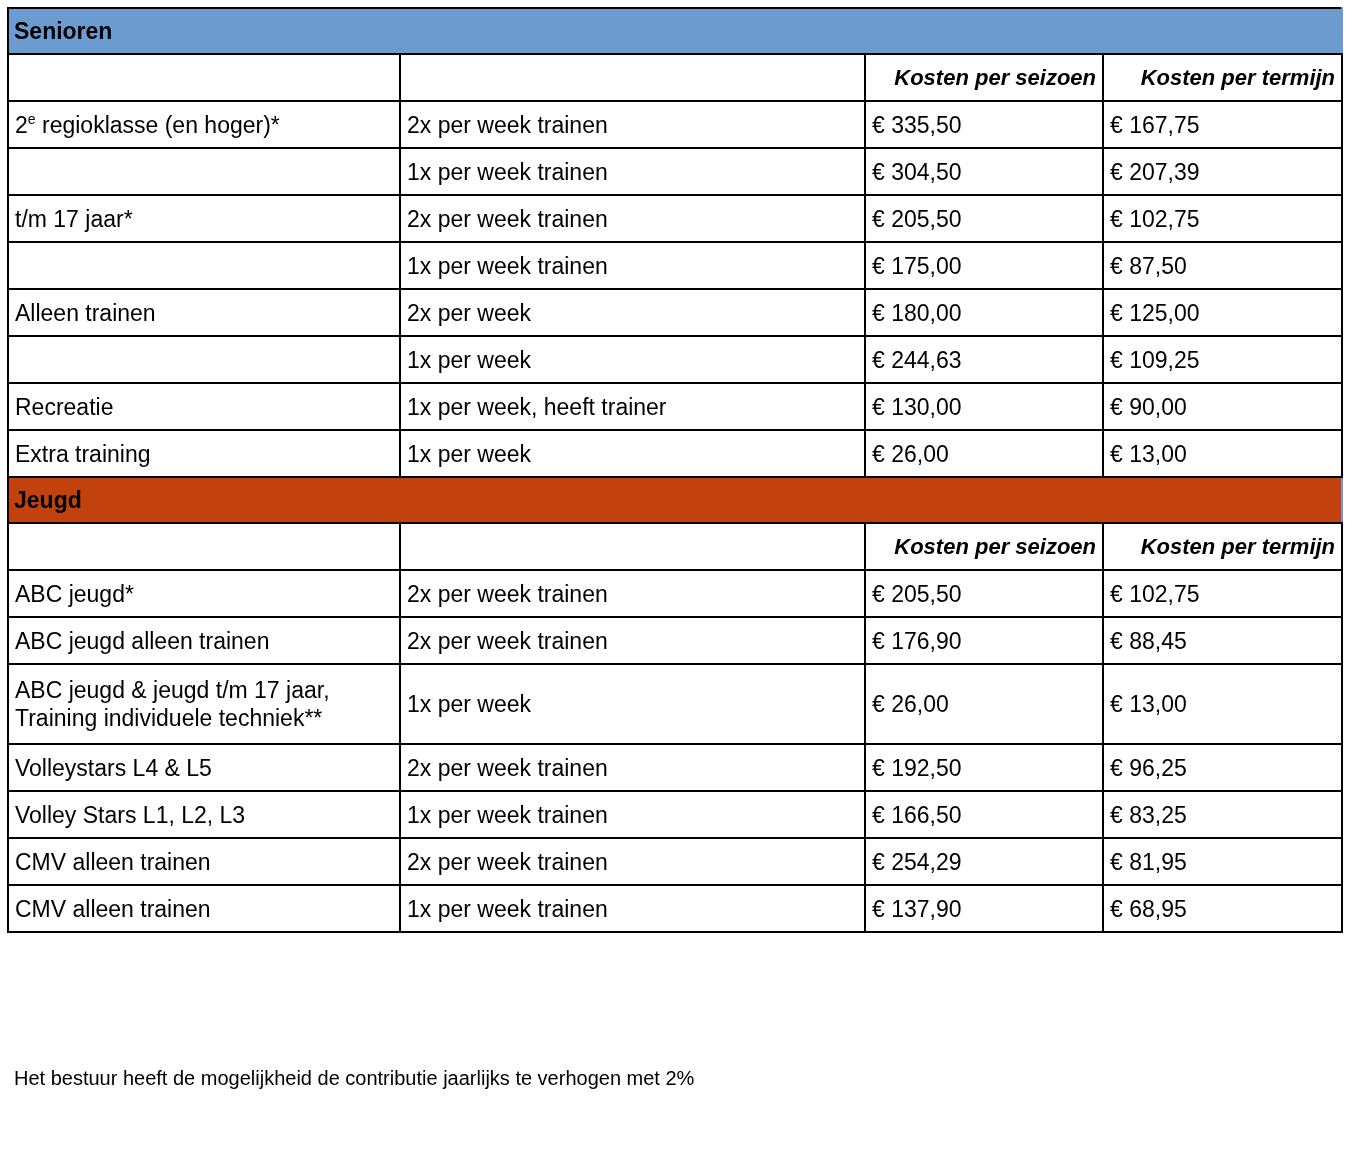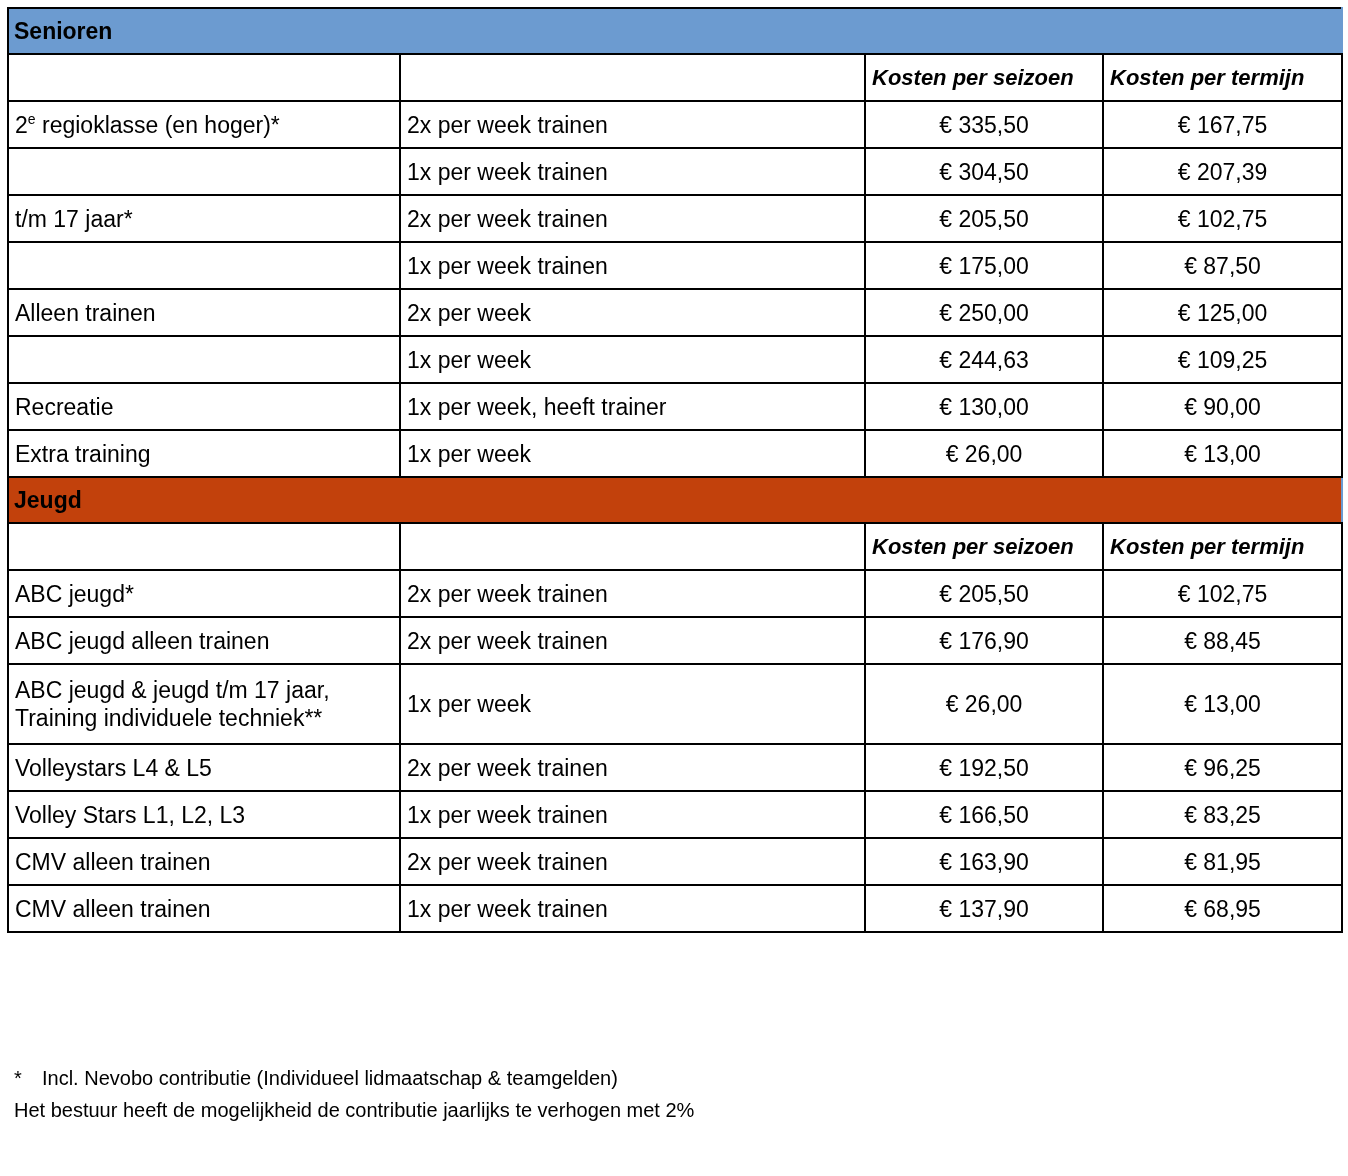--- a/index.html
+++ b/index.html
@@ -34,36 +34,35 @@
     table.fees td {
       border: 2px solid #000;
       font-size: 23px;
       line-height: 28px;
       height: 45px;
       padding: 0 6px;
       vertical-align: middle;
       white-space: nowrap;
     }
     table.fees td.num {
-      text-align: center;
     }
     table.fees tr.section-row td {
       background: #6c9bd0;
       font-weight: bold;
       font-size: 23px;
       height: 44px;
       padding: 0 5px;
       border-right: 2px solid #6c9bd0;
       border-top: 2px solid #000;
       border-left: 2px solid #000;
     }
     table.fees tr.colhead td.hdr {
       font-weight: bold;
       font-style: italic;
-      text-align: left;
+      text-align: right;
       font-size: 22px;
     }
     table.fees tr.tall td {
       height: 78px;
       white-space: normal;
     }
     .sup {
       font-size: 14px;
       vertical-align: super;
       line-height: 0;
@@ -124,21 +123,21 @@
       </tr>
       <tr>
         <td></td>
         <td>1x per week trainen</td>
         <td class="num">€ 175,00</td>
         <td class="num">€ 87,50</td>
       </tr>
       <tr>
         <td>Alleen trainen</td>
         <td>2x per week</td>
-        <td class="num">€ 250,00</td>
+        <td class="num">€ 180,00</td>
         <td class="num">€ 125,00</td>
       </tr>
       <tr>
         <td></td>
         <td>1x per week</td>
         <td class="num">€ 244,63</td>
         <td class="num">€ 109,25</td>
       </tr>
       <tr>
         <td>Recreatie</td>
@@ -191,29 +190,28 @@
       </tr>
       <tr>
         <td>Volley Stars L1, L2, L3</td>
         <td>1x per week trainen</td>
         <td class="num">€ 166,50</td>
         <td class="num">€ 83,25</td>
       </tr>
       <tr>
         <td>CMV alleen trainen</td>
         <td>2x per week trainen</td>
-        <td class="num">€ 163,90</td>
+        <td class="num">€ 254,29</td>
         <td class="num">€ 81,95</td>
       </tr>
       <tr>
         <td>CMV alleen trainen</td>
         <td>1x per week trainen</td>
         <td class="num">€ 137,90</td>
         <td class="num">€ 68,95</td>
       </tr>
     </tbody>
   </table>
 </div>
 
 <div class="footnotes">
-  <div><span class="fn-star">*</span><span>Incl. Nevobo contributie (Individueel lidmaatschap &amp; teamgelden)</span></div>
   <div>Het bestuur heeft de mogelijkheid de contributie jaarlijks te verhogen met 2%</div>
 </div>
 
 </body></html>

